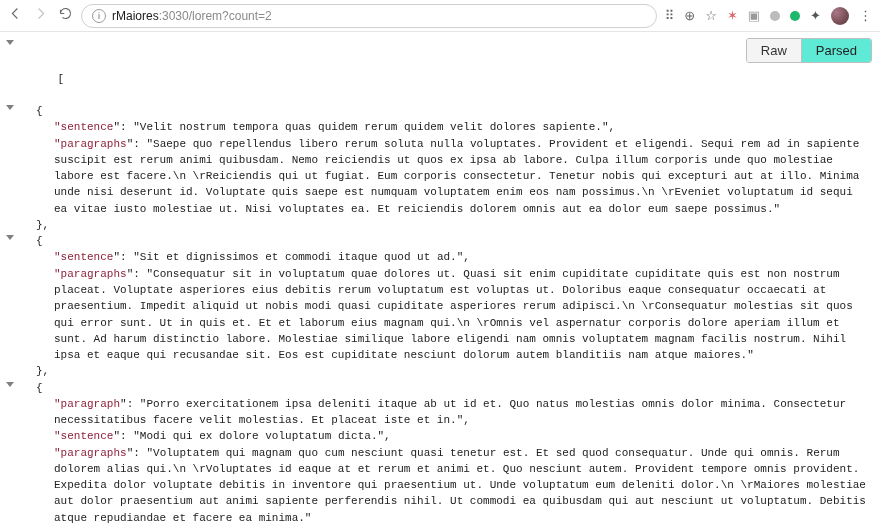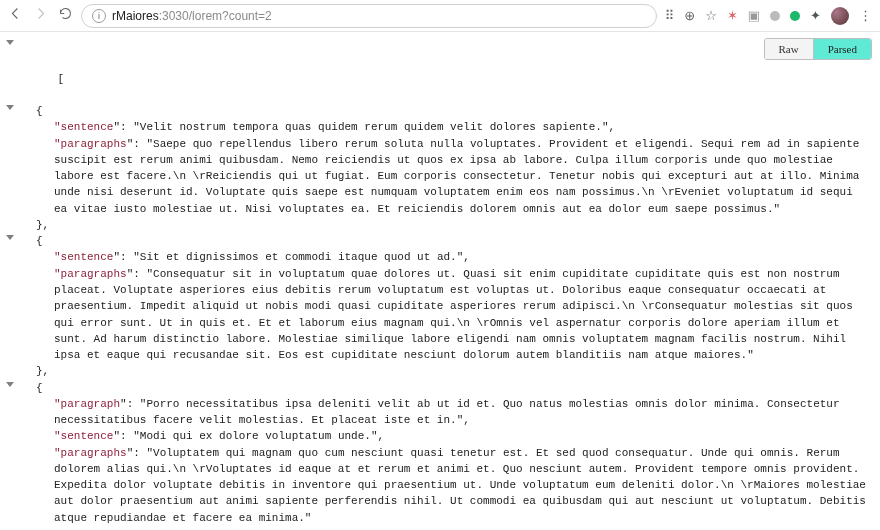--- a/index.html
+++ b/index.html
@@ -12,21 +12,21 @@
   .info-icon { width:14px; height:14px; border:1px solid #9a9a9a; border-radius:50%; display:flex; align-items:center; justify-content:center; font-size:9px; color:#6a6a6a; }
   .url-host { color:#202020; }
   .url-path { color:#8a8a8a; }
   .ext-icons { display:flex; align-items:center; gap:10px; }
   .ext-icons span { font-size:13px; color:#666; }
   .ext-dot { width:10px; height:10px; border-radius:50%; background:#ccc; display:inline-block; }
   .avatar { width:18px; height:18px; border-radius:50%; background:radial-gradient(circle at 30% 30%, #a78 0%, #533 100%); }
 
   .view { position:relative; padding:6px 4px 0 4px; font-family: Menlo, Consolas, "Courier New", monospace; font-size:11px; line-height:1.48; color:#222; }
   .view-toggle { position:absolute; top:6px; right:8px; display:flex; border:1px solid #bfbfbf; border-radius:3px; overflow:hidden; font-family:-apple-system, Arial, sans-serif; }
-  .view-toggle div { padding:2px 14px; font-size:11px; cursor:pointer;font-family:Liberation Serif, serif; }
+  .view-toggle div { padding:2px 14px; font-size:13px; cursor:pointer; }
   .tg-raw { background:#f4f4f4; color:#333; }
   .tg-parsed { background:#5eead4; color:#222; border-left:1px solid #bfbfbf; font-weight:500; }
 
   .tree { padding-left:14px; padding-right:6px; }
   .row { position:relative; white-space:pre-wrap; word-break:break-word; }
   .disclosure { position:absolute; left:-12px; top:2px; width:0; height:0; border-left:4px solid transparent; border-right:4px solid transparent; border-top:5px solid #808080; }
   .l0 { padding-left:0px; }
   .l1 { padding-left:18px; }
   .l2 { padding-left:36px; }
   .punc { color:#222; }
@@ -86,17 +86,17 @@
 
   <div class="row l1"><span class="disclosure"></span><span class="punc">{</span></div>
       <div class="row l2 pair"><span class="key">sentence</span><span class="strv">Velit nostrum tempora quas quidem rerum quidem velit dolores sapiente.</span></div>
       <div class="row l2 pair nocomma"><span class="key">paragraphs</span><span class="strv">Saepe quo repellendus libero rerum soluta nulla voluptates. Provident et eligendi. Sequi rem ad in sapiente suscipit est rerum animi quibusdam. Nemo reiciendis ut quos ex ipsa ab labore. Culpa illum corporis unde quo molestiae labore est facere.\n \rReiciendis qui ut fugiat. Eum corporis consectetur. Tenetur nobis qui excepturi aut at illo. Minima unde nisi deserunt id. Voluptate quis saepe est numquam voluptatem enim eos nam possimus.\n \rEveniet voluptatum id sequi ea vitae iusto molestiae ut. Nisi voluptates ea. Et reiciendis dolorem omnis aut ea dolor eum saepe possimus.</span></div>
       <div class="row l1"><span class="punc">},</span></div>
       <div class="row l1"><span class="disclosure"></span><span class="punc">{</span></div>
       <div class="row l2 pair"><span class="key">sentence</span><span class="strv">Sit et dignissimos et commodi itaque quod ut ad.</span></div>
       <div class="row l2 pair nocomma"><span class="key">paragraphs</span><span class="strv">Consequatur sit in voluptatum quae dolores ut. Quasi sit enim cupiditate cupiditate quis est non nostrum placeat. Voluptate asperiores eius debitis rerum voluptatum est voluptas ut. Doloribus eaque consequatur occaecati at praesentium. Impedit aliquid ut nobis modi quasi cupiditate asperiores rerum adipisci.\n \rConsequatur molestias sit quos qui error sunt. Ut in quis et. Et et laborum eius magnam qui.\n \rOmnis vel aspernatur corporis dolore aperiam illum et sunt. Ad harum distinctio labore. Molestiae similique labore eligendi nam omnis voluptatem magnam facilis nostrum. Nihil ipsa et eaque qui recusandae sit. Eos est cupiditate nesciunt dolorum autem blanditiis nam atque maiores.</span></div>
       <div class="row l1"><span class="punc">},</span></div>
       <div class="row l1"><span class="disclosure"></span><span class="punc">{</span></div>
-      <div class="row l2 pair"><span class="key">paragraph</span><span class="strv">Porro necessitatibus ipsa deleniti velit ab ut id et. Quo natus molestias omnis dolor minima. Consectetur necessitatibus facere velit molestias. Et placeat iste et in.</span></div>
-      <div class="row l2 pair"><span class="key">sentence</span><span class="strv">Modi qui ex dolore voluptatum unde.</span></div>
+      <div class="row l2 pair"><span class="key">paragraph</span><span class="strv">Porro exercitationem ipsa deleniti itaque ab ut id et. Quo natus molestias omnis dolor minima. Consectetur necessitatibus facere velit molestias. Et placeat iste et in.</span></div>
+      <div class="row l2 pair"><span class="key">sentence</span><span class="strv">Modi qui ex dolore voluptatum dicta.</span></div>
       <div class="row l2 pair nocomma"><span class="key">paragraphs</span><span class="strv">Voluptatem qui magnam quo cum nesciunt quasi tenetur est. Et sed quod consequatur. Unde qui omnis. Rerum dolorem alias qui.\n \rVoluptates id eaque at et rerum et animi et. Quo nesciunt autem. Provident tempore omnis provident. Expedita dolor voluptate debitis in inventore qui praesentium ut. Unde voluptatum eum deleniti dolor.\n \rMaiores molestiae aut dolor praesentium aut animi sapiente perferendis nihil. Ut commodi ea quibusdam qui aut nesciunt ut voluptatum. Debitis atque repudiandae et facere ea minima.</span></div>
     </div>
 </div>
 
 </body></html>

